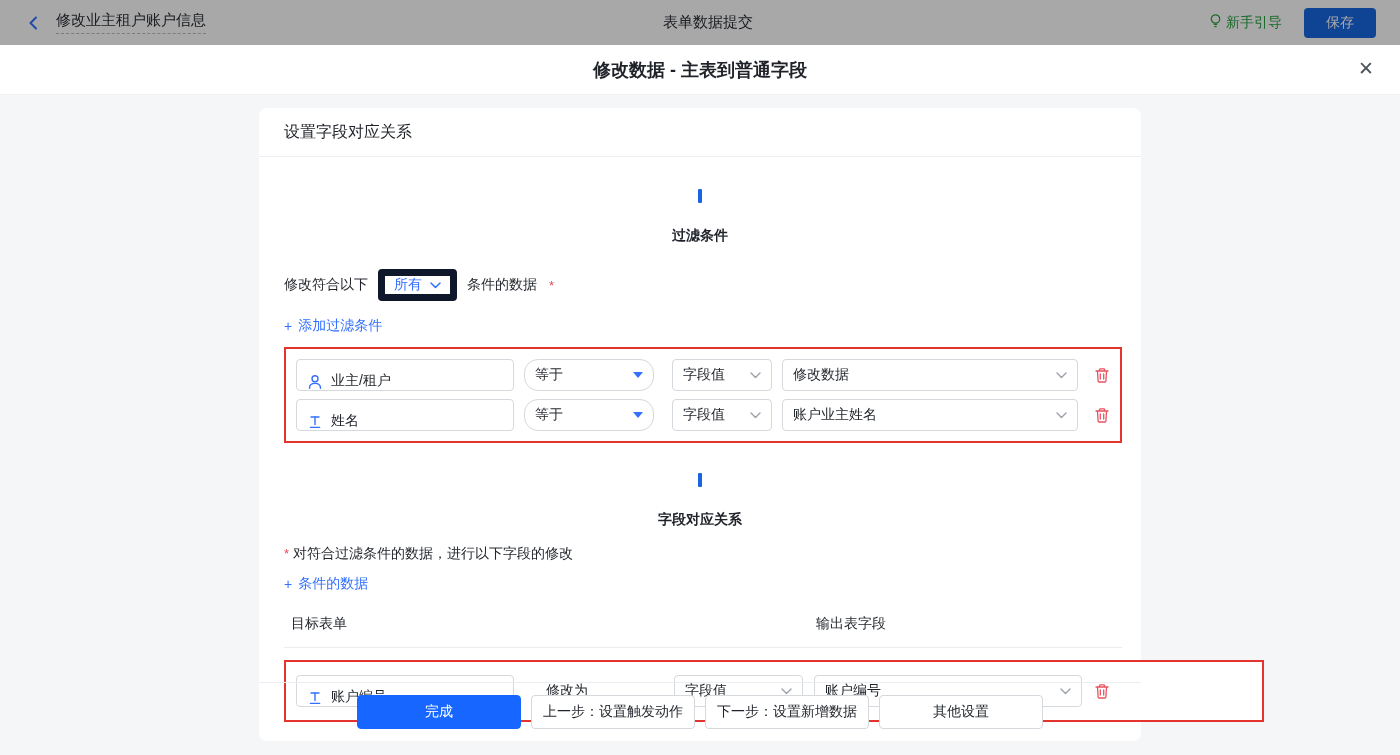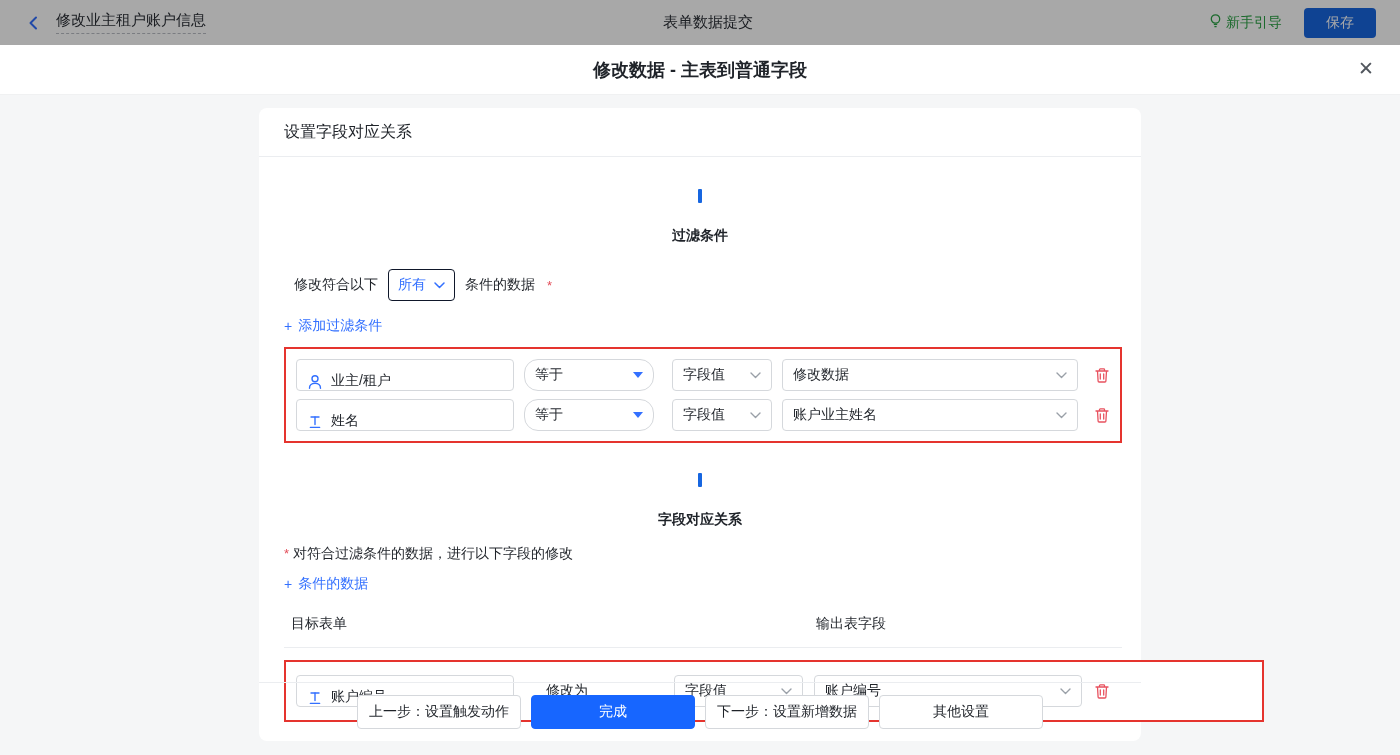--- a/index.html
+++ b/index.html
@@ -35,22 +35,22 @@
   .card { position:relative; width:882px; height:633px; margin:0 auto;
     background:#ffffff; border-radius:8px; }
   .card-header { height:49px; padding:0 25px; display:flex; align-items:center;
     font-size:16px; color:#1f2329; border-bottom:1px solid #ebedf0; }
   .card-content { padding:0 25px; }
 
   .section-title { display:flex; align-items:center; gap:24px; margin-top:32px;
     font-size:14px; font-weight:700; color:#1f2329;flex-direction:column; }
   .blue-bar { width:4px; height:14px; background:#1766e0; border-radius:1px; }
 
-  .match-row { display:flex; align-items:center; gap:10px; margin-top:24px;margin-left:10px; }
-  .match-select { height:32px; min-width:66px; padding:0 9px; border:1px solid #0f172a;
+  .match-row { display:flex; align-items:center; gap:10px; margin-top:24px; }
+  .match-select { height:32px; min-width:66px; padding:0 9px; border:7px solid #0f172a;
     border-radius:4px; display:flex; align-items:center; gap:8px; color:#3370ff;
     cursor:pointer; background:#fff; }
   .req { color:#e34d59; font-size:13px; margin-left:2px; }
 
   .add-link { display:inline-flex; align-items:center; gap:6px; color:#3370ff;
     margin-top:16px; cursor:pointer; }
 
   .red-box { border:2px solid #e5342e; margin-top:12px; background:#fff; }
   .red-box.filters { width:838px; padding:10px; }
   .red-box.mapping { width:980px; padding:13px 10px; }
@@ -285,20 +285,20 @@
                 <line x1="6.3" y1="7" x2="6.3" y2="12" stroke="#e8525f" stroke-width="1.3" stroke-linecap="round"></line>
                 <line x1="9.7" y1="7" x2="9.7" y2="12" stroke="#e8525f" stroke-width="1.3" stroke-linecap="round"></line>
               </svg>
           </span>
         </div>
       </div>
 
     </div>
 
     <div class="card-footer">
+      <button class="btn btn-primary">完成</button>
       <button class="btn btn-outline">上一步：设置触发动作</button>
-      <button class="btn btn-primary">完成</button>
       <button class="btn btn-outline">下一步：设置新增数据</button>
       <button class="btn btn-outline">其他设置</button>
     </div>
 
   </div>
 </div>
 
 </body></html>

